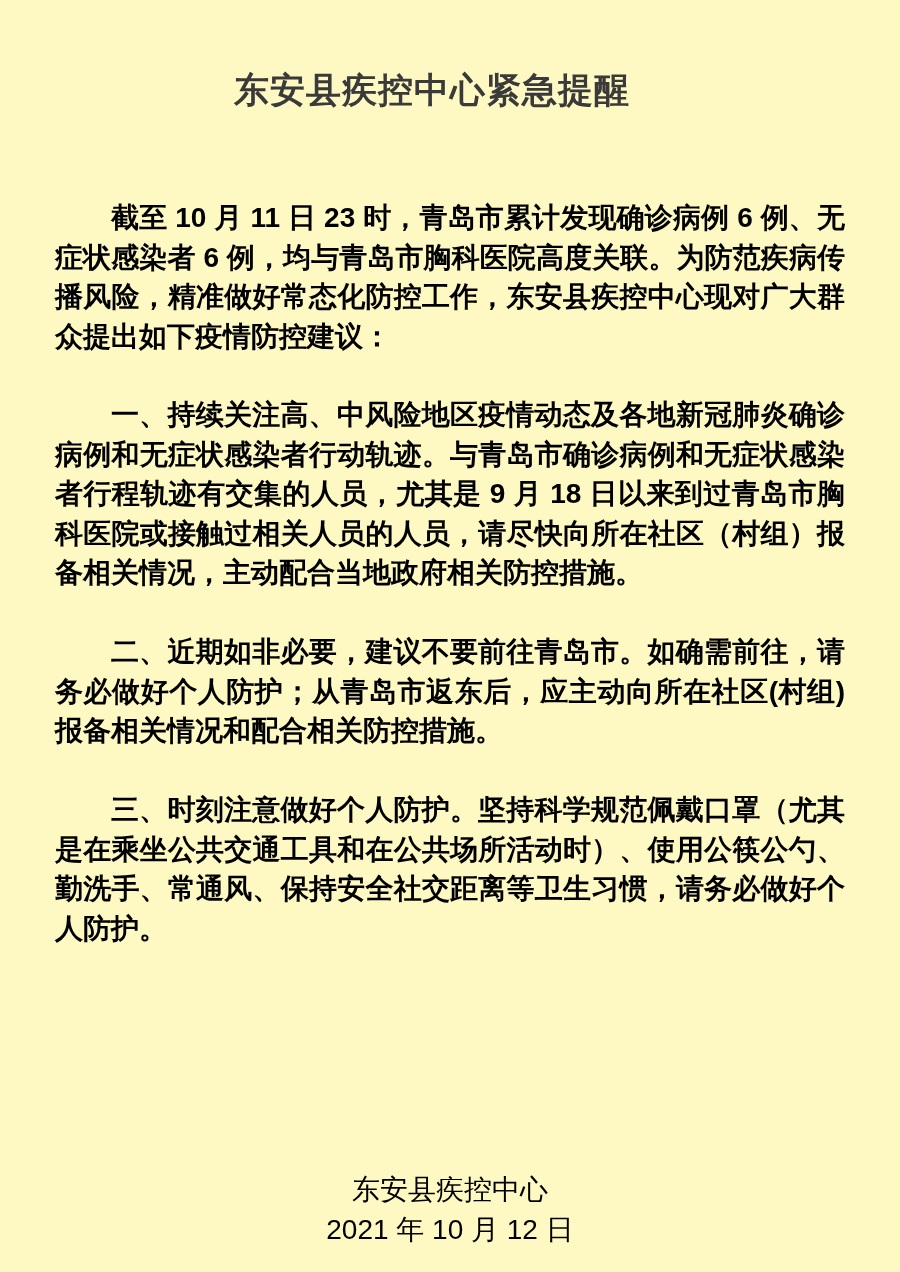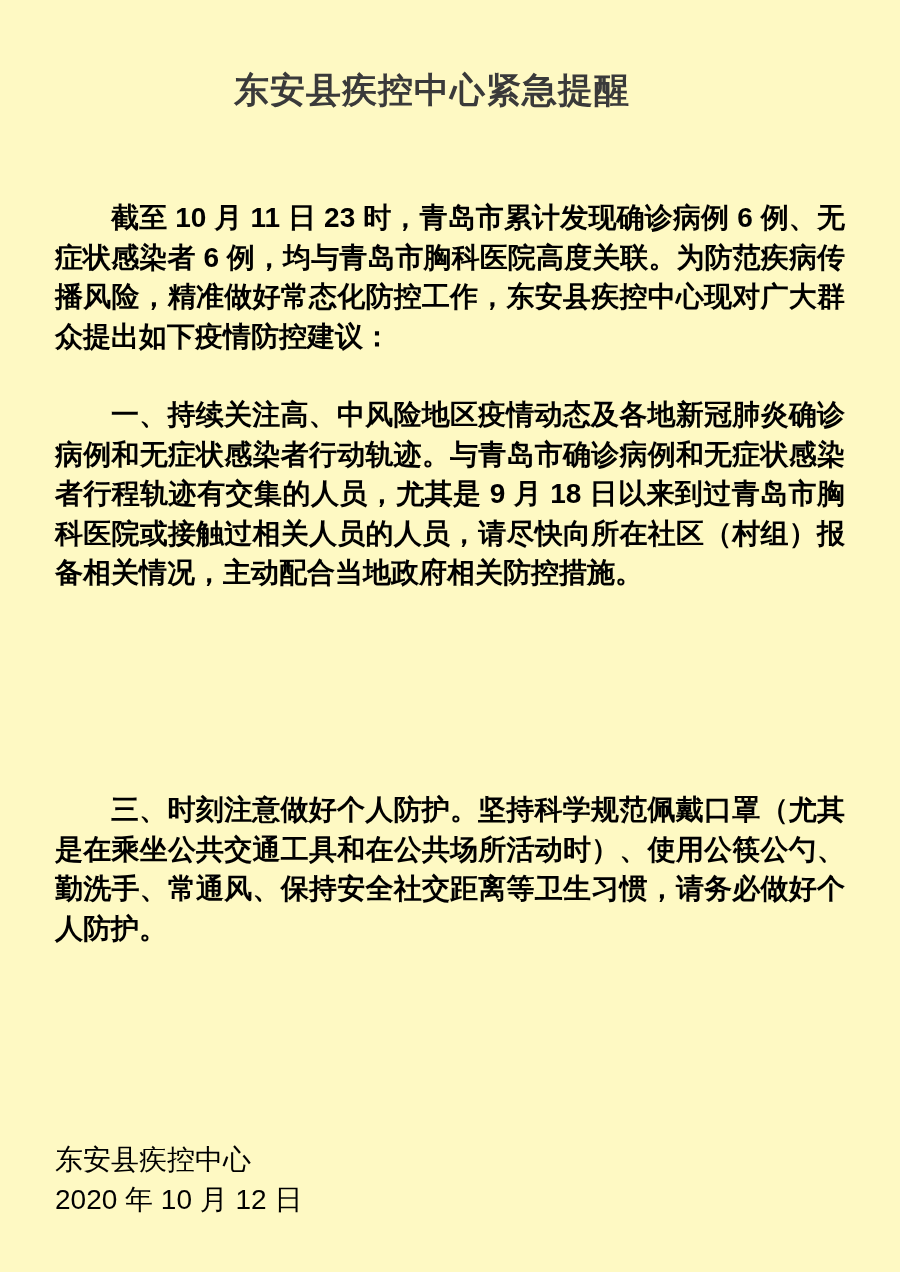--- a/index.html
+++ b/index.html
@@ -46,45 +46,46 @@
     overflow-wrap: break-word;
   }
   .para-0 { top: 198px; }
   .para-1 { top: 395px; }
   .para-2 { top: 632px; }
   .para-3 { top: 790px; }
   .para-4 { top: 948px; }
   .signature-block {
     position: absolute;
     left: 55px;
-    top: 1140px;
+    top: 1170px;
     width: 790px;
-    text-align: left;
+    text-align: center;
     color: #000000;
     font-size: 28px;
     line-height: 39.5px;
     font-weight: 400;
   }
   .signature-line {
     display: block;
   }
 </style>
 </head>
 <body>
 
 <div class="page">
 
   <div class="doc-title">东安县疾控中心紧急提醒</div>
 
   <p class="para para-0">截至 10 月 11 日 23 时，青岛市累计发现确诊病例 6 例、无症状感染者 6 例，均与青岛市胸科医院高度关联。为防范疾病传播风险，精准做好常态化防控工作，东安县疾控中心现对广大群众提出如下疫情防控建议：</p>
 
   <p class="para para-1">一、持续关注高、中风险地区疫情动态及各地新冠肺炎确诊病例和无症状感染者行动轨迹。与青岛市确诊病例和无症状感染者行程轨迹有交集的人员，尤其是 9 月 18 日以来到过青岛市胸科医院或接触过相关人员的人员，请尽快向所在社区（村组）报备相关情况，主动配合当地政府相关防控措施。</p>
 
+  <p class="para para-2">二、近期如非必要，建议不要前往青岛市。如确需前往，请务必做好个人防护；从青岛市返东后，应主动向所在社区(村组)报备相关情况和配合相关防控措施。</p>
 
   <p class="para para-3">三、时刻注意做好个人防护。坚持科学规范佩戴口罩（尤其是在乘坐公共交通工具和在公共场所活动时）、使用公筷公勺、勤洗手、常通风、保持安全社交距离等卫生习惯，请务必做好个人防护。</p>
 
 
   <div class="signature-block">
     <span class="signature-line">东安县疾控中心</span>
-    <span class="signature-line">2020 年 10 月 12 日</span>
+    <span class="signature-line">2021 年 10 月 12 日</span>
   </div>
 
 </div>
 
 </body></html>

